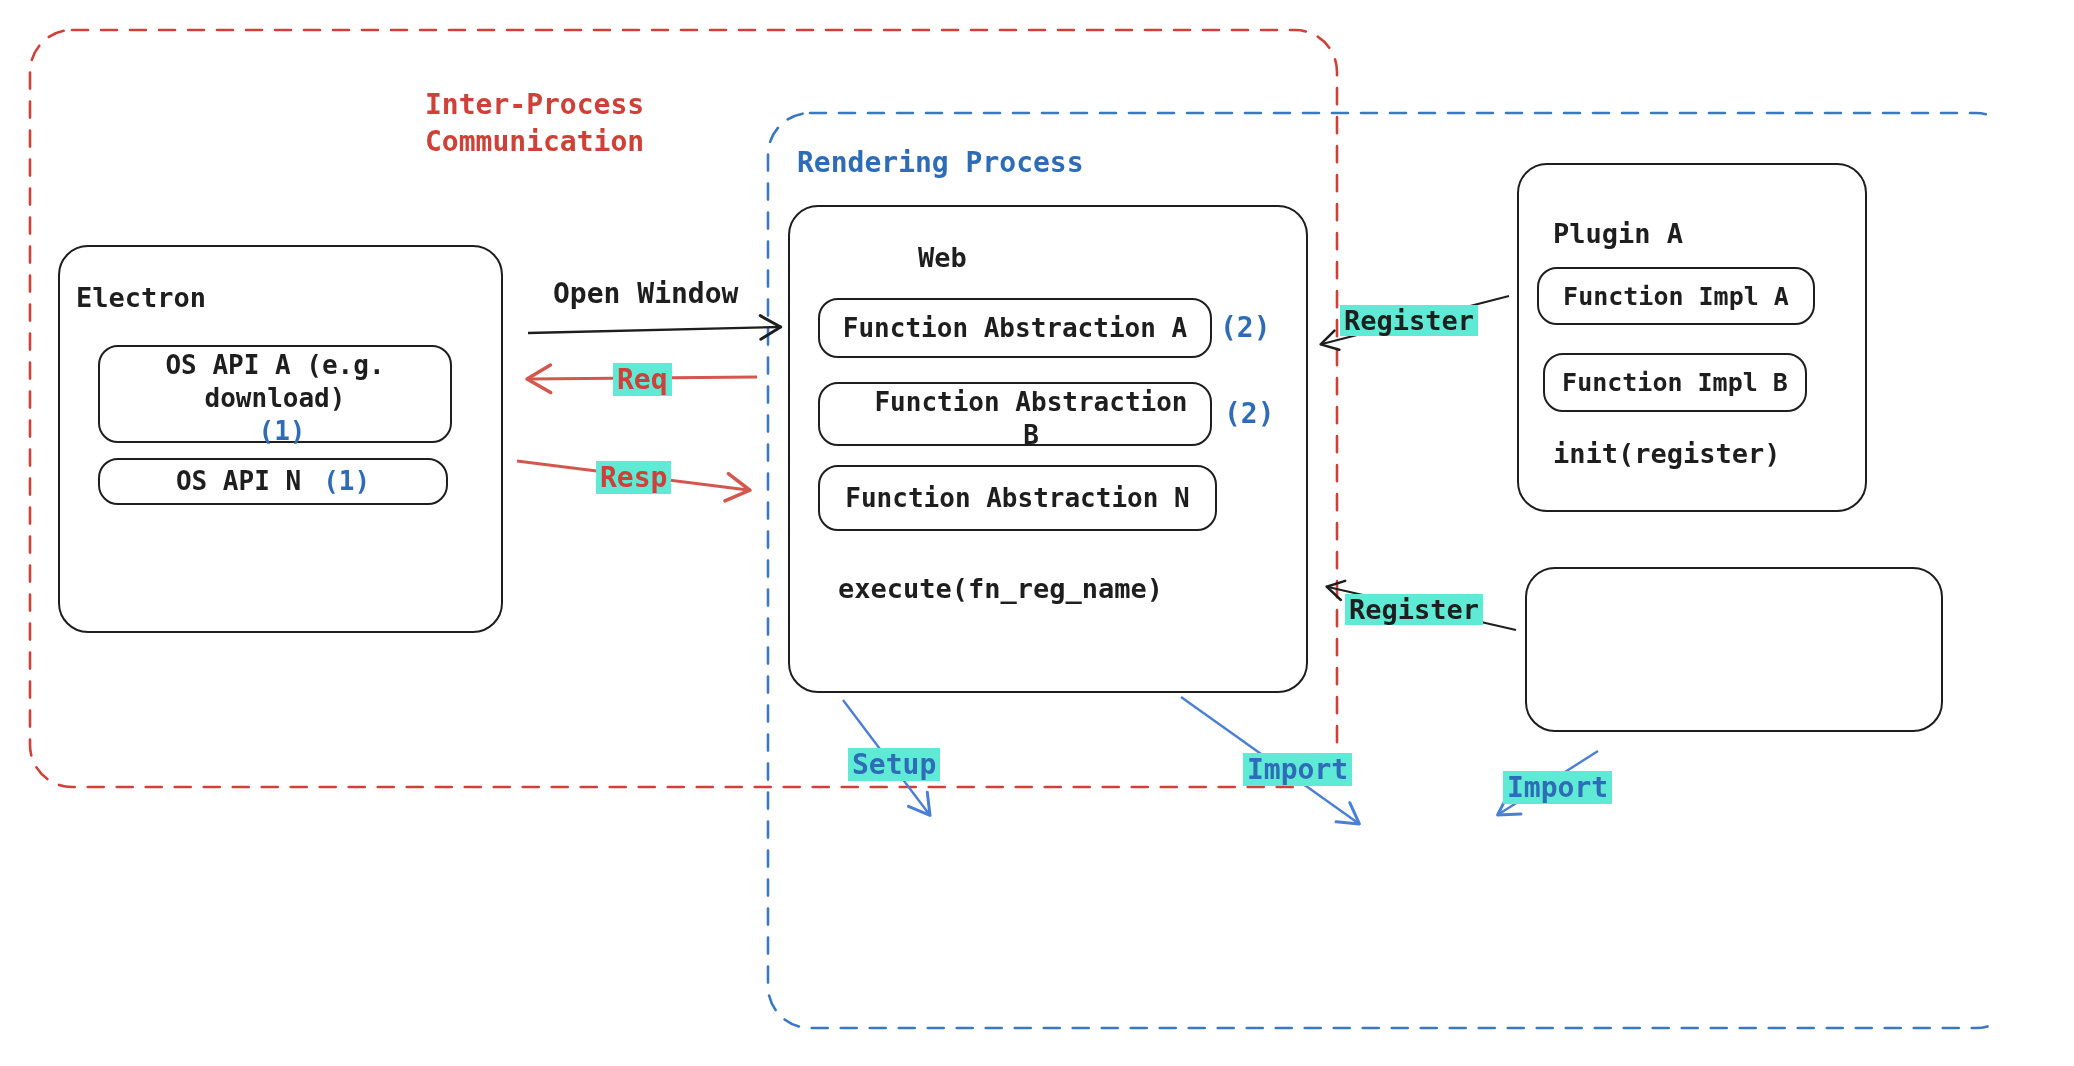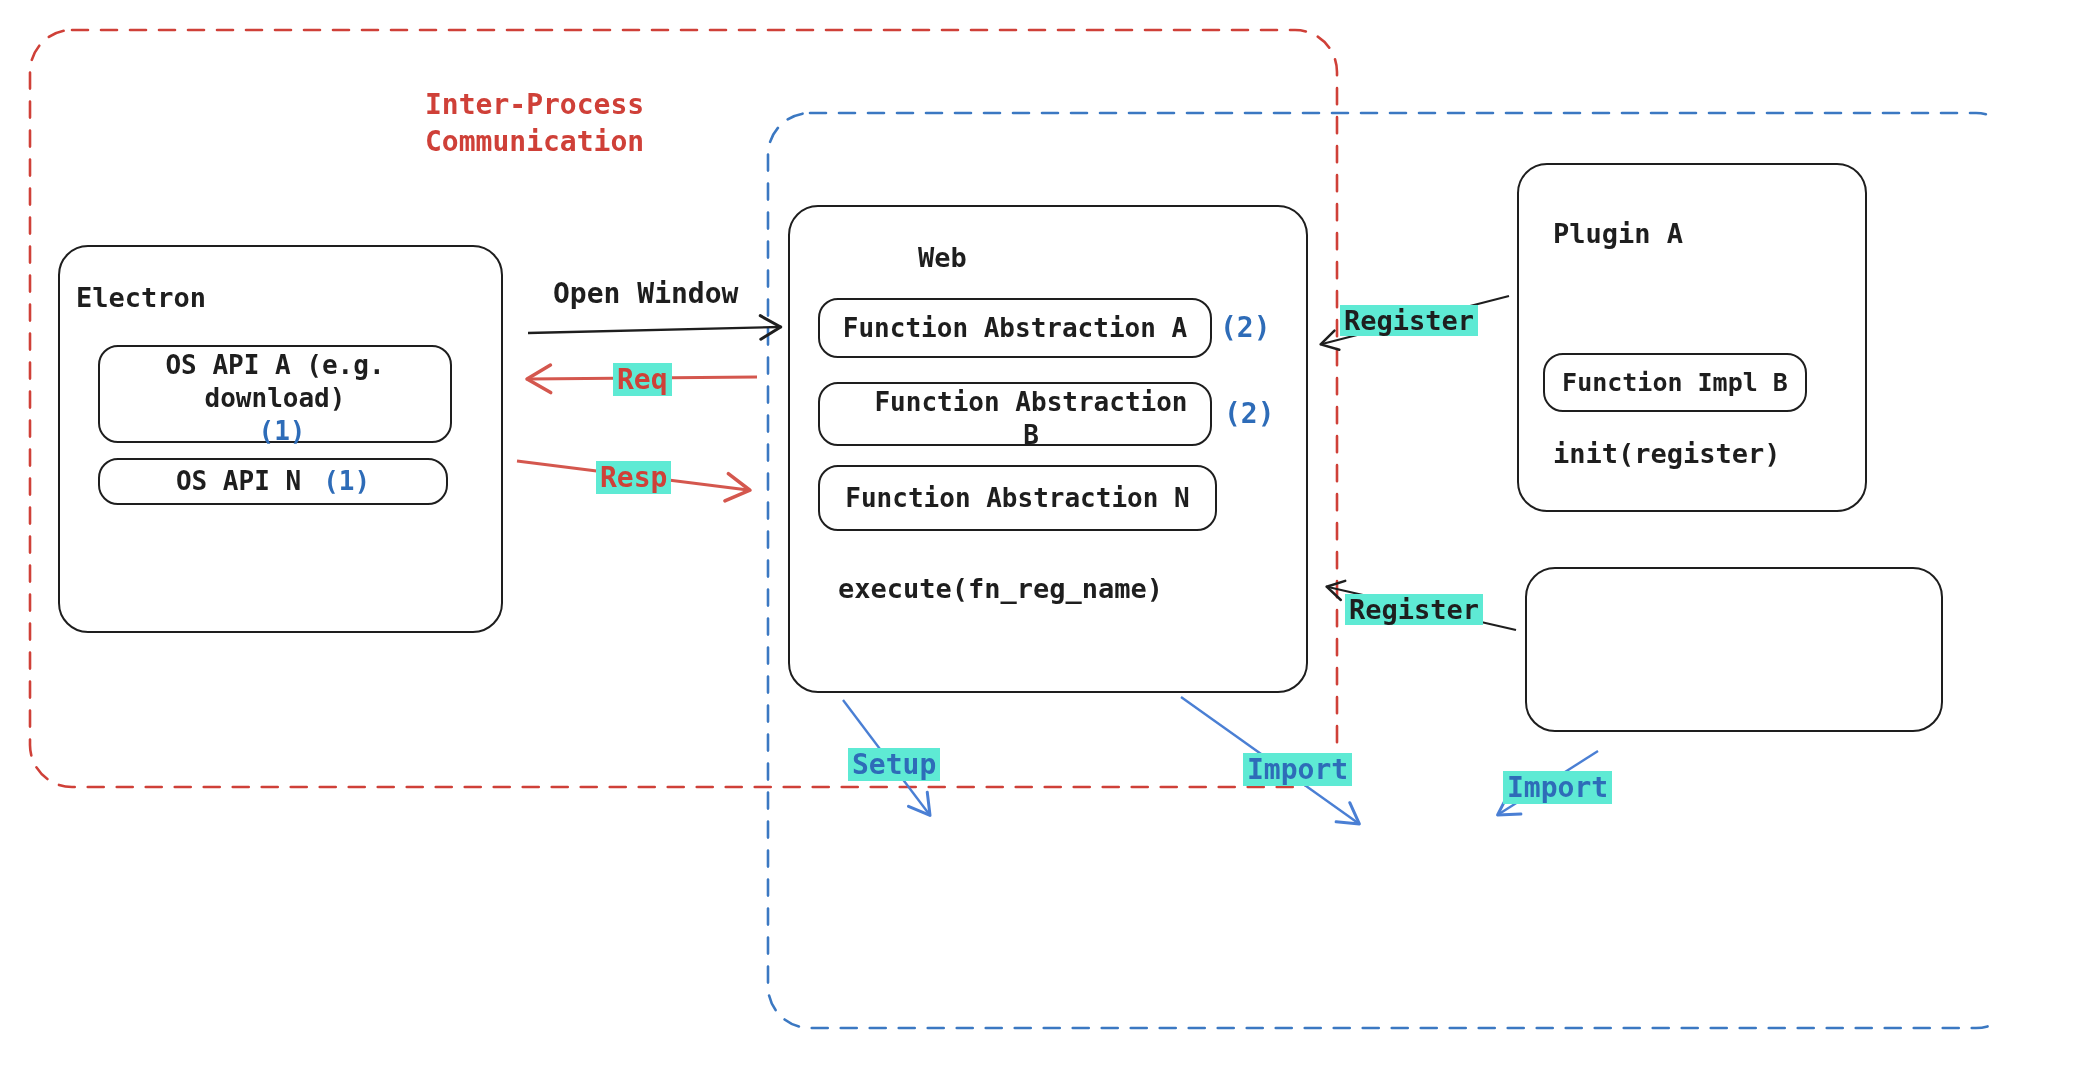--- a/index.html
+++ b/index.html
@@ -60,20 +60,21 @@
     <line x1="517" y1="461" x2="748" y2="490" stroke="#d4574e" stroke-width="2.8" marker-end="url(#ah-r)"></line>
     <line x1="1509" y1="296" x2="1322" y2="344" stroke="#1e1e1e" stroke-width="2" marker-end="url(#ah-k)"></line>
     <line x1="1516" y1="630" x2="1328" y2="587" stroke="#1e1e1e" stroke-width="2" marker-end="url(#ah-k)"></line>
     <line x1="843" y1="700" x2="929" y2="814" stroke="#4a7fd4" stroke-width="2.4" marker-end="url(#ah-b)"></line>
     <line x1="1181" y1="697" x2="1358" y2="823" stroke="#4a7fd4" stroke-width="2.4" marker-end="url(#ah-b)"></line>
     <line x1="1598" y1="751" x2="1499" y2="814" stroke="#4a7fd4" stroke-width="2.4" marker-end="url(#ah-b)"></line>
   </svg>
 
   <div class="lbl red title28" style="left:425px;top:86px;line-height:37px;"><span>Inter-Process</span><br><span>Communication</span></div>
 
+  <div class="lbl blue title28" style="left:797px;top:146px;"><span>Rendering Process</span></div>
 
   <div class="node" style="left:58px;top:245px;width:445px;height:388px;"></div>
   <div class="lbl" style="left:76px;top:282px;">Electron</div>
   <div class="subnode" style="left:98px;top:345px;width:354px;height:98px;">
     <span style="white-space:normal;">OS API A (e.g. download)</span>
     <span class="badge-tight">(1)</span>
   </div>
   <div class="subnode" style="left:98px;top:458px;width:350px;height:47px;">
     <span>OS API N</span>
     <span class="badge">(1)</span>
@@ -89,20 +90,23 @@
     <span>Function Abstraction B</span>
   </div>
   <div class="lbl blue title28" style="left:1224px;top:397px;">(2)</div>
   <div class="subnode" style="left:818px;top:465px;width:399px;height:66px;">
     <span>Function Abstraction N</span>
   </div>
   <div class="lbl" style="left:838px;top:573px;">execute(fn_reg_name)</div>
 
   <div class="node" style="left:1517px;top:163px;width:350px;height:349px;"></div>
   <div class="lbl" style="left:1553px;top:218px;">Plugin A</div>
+  <div class="subnode" style="left:1537px;top:267px;width:278px;height:58px;font-size:25px;">
+    <span>Function Impl A</span>
+  </div>
   <div class="subnode" style="left:1543px;top:353px;width:264px;height:59px;font-size:25px;">
     <span>Function Impl B</span>
   </div>
   <div class="lbl" style="left:1553px;top:438px;">init(register)</div>
 
   <div class="node" style="left:1525px;top:567px;width:418px;height:165px;"></div>
 
 
   <div class="lbl title28" style="left:553px;top:277px;">Open Window</div>
   <div class="lbl red title28 onwire" style="left:613px;top:363px;">Req</div>

